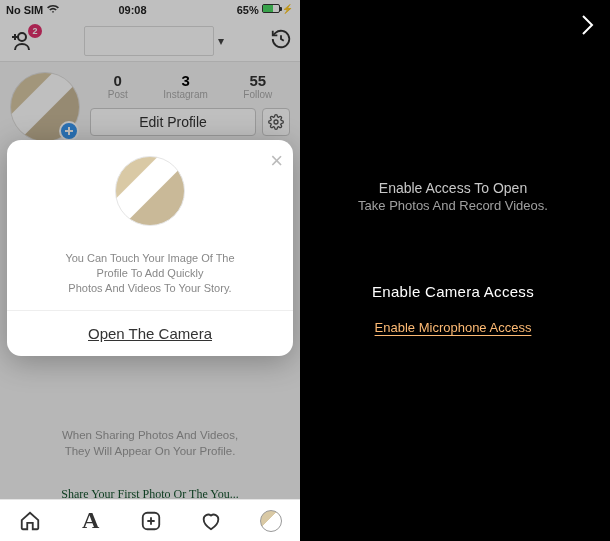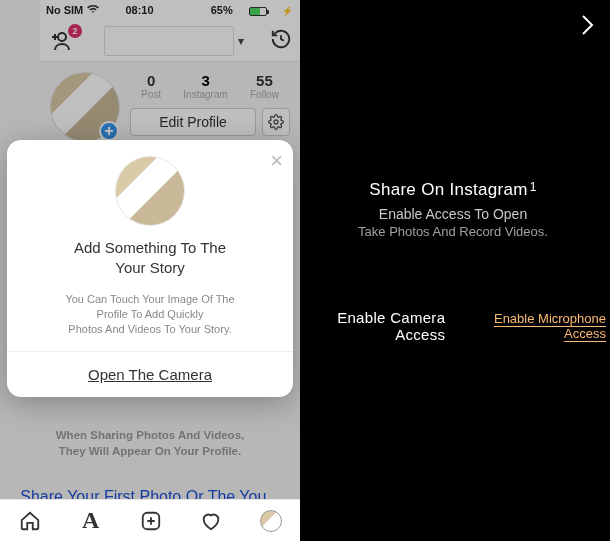--- a/index.html
+++ b/index.html
@@ -2,35 +2,35 @@
 <html><head>
 <meta charset="utf-8">
 <style>
   * { box-sizing: border-box; margin: 0; padding: 0; }
   body {
     font-family: -apple-system, BlinkMacSystemFont, "Segoe UI", Arial, sans-serif;
     width: 610px; height: 541px; overflow: hidden;
     display: flex; background: #000;
   }
   .left-pane {
-    width: 300px; height: 541px; background: #f5f5f5; position: relative; overflow: hidden; padding-left: 40px;
+    width: 300px; height: 541px; background: #f5f5f5; position: relative; overflow: hidden;
   }
   .right-pane {
     width: 306px; height: 541px; background: #000; position: relative; color: #fff;
     display: flex; flex-direction: column; align-items: center;
   }
   
   .status-bar {
     height: 20px; display: flex; align-items: center; justify-content: space-between;
     font-size: 11px; padding: 0 6px; background: #fff; color: #222; font-weight: 600;
   }
   .status-left { display: flex; align-items: center; gap: 4px; }
   .wifi-icon { font-size: 10px; }
   .status-center {}
-  .status-right { display: flex; align-items: flex-end; gap: 16px; margin-left: 31px; }
+  .status-right { display: flex; align-items: flex-start; gap: 3px; margin-left: 31px; }
   .battery {
     width: 18px; height: 9px; border: 1px solid #333; border-radius: 2px; position: relative;
   }
   .battery::after {
     content: ""; position: absolute; right: -3px; top: 2px; width: 2px; height: 4px;
     background: #333; border-radius: 0 1px 1px 0;
   }
   .battery-fill { position: absolute; left: 0; top: 0; bottom: 0; width: 65%; background: #4cd964; }
   .bolt { font-size: 9px; }
   
@@ -87,55 +87,55 @@
     border: 1px solid #e5e5e5; margin-bottom: 12px;
   }
   .modal h3 { font-size: 15px; font-weight: 500; color: #333; line-height: 1.3; margin-bottom: 2px; white-space: pre-line;}
   .modal .blurb { font-size: 11px; color: #888; line-height: 1.35; margin-top: 13px; white-space: pre-line;}
   .modal .cam-btn {
     margin-top: 14px; border-top: 1px solid #eee; width: calc(100% + 28px);
     padding: 14px 0; font-size: 15px; color: #333; font-weight: 400; text-decoration: underline;
   }
   
   .faint-txt { position: absolute; left:0; right:0; text-align:center; color:#9a9a9a; font-size:11.5px; line-height:1.35;}
-  .faint-1 { top: 428px; white-space: pre-line; font-weight: bold;}
-  .faint-2 { top: 486px; font-size:16px; color:#1d4ed8;}
+  .faint-1 { top: 428px; white-space: pre-line;}
+  .faint-2 { top: 486px; font-size:12px; color:#14532d;font-family:Liberation Serif, serif;}
   
   .bottom-bar {
     position:absolute; left:0; right:0; bottom:0; height:42px; background:#fff; border-top:1px solid #e5e5e5;
     display:flex; align-items:center; justify-content:space-around;
   }
   .bb-icon { width:24px; height:24px; color:#333; display:flex; align-items:center; justify-content:center;}
   .bb-avatar { width:22px; height:22px; border-radius:50%; border:1px solid #999; background:linear-gradient(135deg,#d9c9a5 40%,#fff 41%);}
   
   .rp-chev { position:absolute; top:14px; right:12px; color:#fff; font-size:20px; }
   .rp-center { margin-top: 180px; text-align:center; width: 100%; padding: 0 20px;}
   .rp-title { font-size: 17px; font-weight:500; letter-spacing:0.3px; margin-bottom:6px;}
   .rp-title .rp1 { font-size:12px; vertical-align: top; margin-left:2px;}
   .rp-sub { font-size:14px; color:#c8c8c8; font-weight:400; margin-bottom:2px;}
   .rp-sub2 { font-size:13px; color:#a0a0a0;}
-  .rp-links { margin-top:70px; display:flex; flex-direction:row; gap:20px; align-items:center;text-align:right;}
+  .rp-links { margin-top:70px; display:flex; flex-direction:column; gap:20px; align-items:center;}
   .rp-link { font-size:15px; color:#fff; font-weight:500; letter-spacing:0.3px;}
   .rp-link2 { font-size:13px; color:#fdba74; text-decoration: underline; text-underline-offset: 3px;}
 </style>
 </head>
 <body>
 
 <div class="left-pane">
 
   <div class="status-bar">
     <div class="status-left">
       <span>No SIM</span>
       <span class="wifi-icon">
         <svg width="12" height="10" viewBox="0 0 12 10">
             <path d="M6 9 L7.2 7.6 A2 2 0 0 0 4.8 7.6 Z M2.2 5.4 A6 6 0 0 1 9.8 5.4 L8.5 6.6 A4 4 0 0 0 3.5 6.6 Z M0 3.2 A9 9 0 0 1 12 3.2 L10.8 4.4 A7.3 7.3 0 0 0 1.2 4.4 Z" fill="#333"></path>
           </svg>
       </span>
     </div>
-    <div class="status-center">08:10</div>
+    <div class="status-center">09:08</div>
     <div class="status-right">
       <span>65%</span>
       <span class="battery">
           <span class="battery-fill"></span>
         </span>
       <span class="bolt">⚡</span>
     </div>
   </div>
 
   <div class="header">
@@ -198,22 +198,20 @@
 
   <div class="faint-txt faint-1">When Sharing Photos And Videos,
 They Will Appear On Your Profile.</div>
   <div class="faint-txt faint-2">Share Your First Photo Or The You...</div>
 
   <div class="dim"></div>
 
   <div class="modal">
     <div class="close">×</div>
     <div class="circle-img"></div>
-    <h3>Add Something To The
-Your Story</h3>
     <div class="blurb">You Can Touch Your Image Of The
 Profile To Add Quickly
 Photos And Videos To Your Story.</div>
     <div class="cam-btn">Open The Camera</div>
   </div>
 
   <div class="bottom-bar">
     <div class="bb-icon">
       <svg width="22" height="22" viewBox="0 0 24 24" fill="none" stroke="#333" stroke-width="2">
           <path d="M3 11 12 3l9 8v9a1 1 0 0 1-1 1h-5v-7h-6v7H4a1 1 0 0 1-1-1z"></path>
@@ -235,23 +233,20 @@
   </div>
 </div>
 
 <div class="right-pane">
   <div class="rp-chev">
     <svg width="14" height="22" viewBox="0 0 14 22" fill="none" stroke="#fff" stroke-width="2">
         <path d="M3 2l9 9-9 9"></path>
       </svg>
   </div>
   <div class="rp-center">
-    <div class="rp-title">
-      <span>Share On Instagram</span><span class="rp1">1</span>
-    </div>
     <div class="rp-sub">Enable Access To Open</div>
     <div class="rp-sub2">Take Photos And Record Videos.</div>
   </div>
   <div class="rp-links">
     <div class="rp-link">Enable Camera Access</div>
     <div class="rp-link2">Enable Microphone Access</div>
   </div>
 </div>
 
 </body></html>

